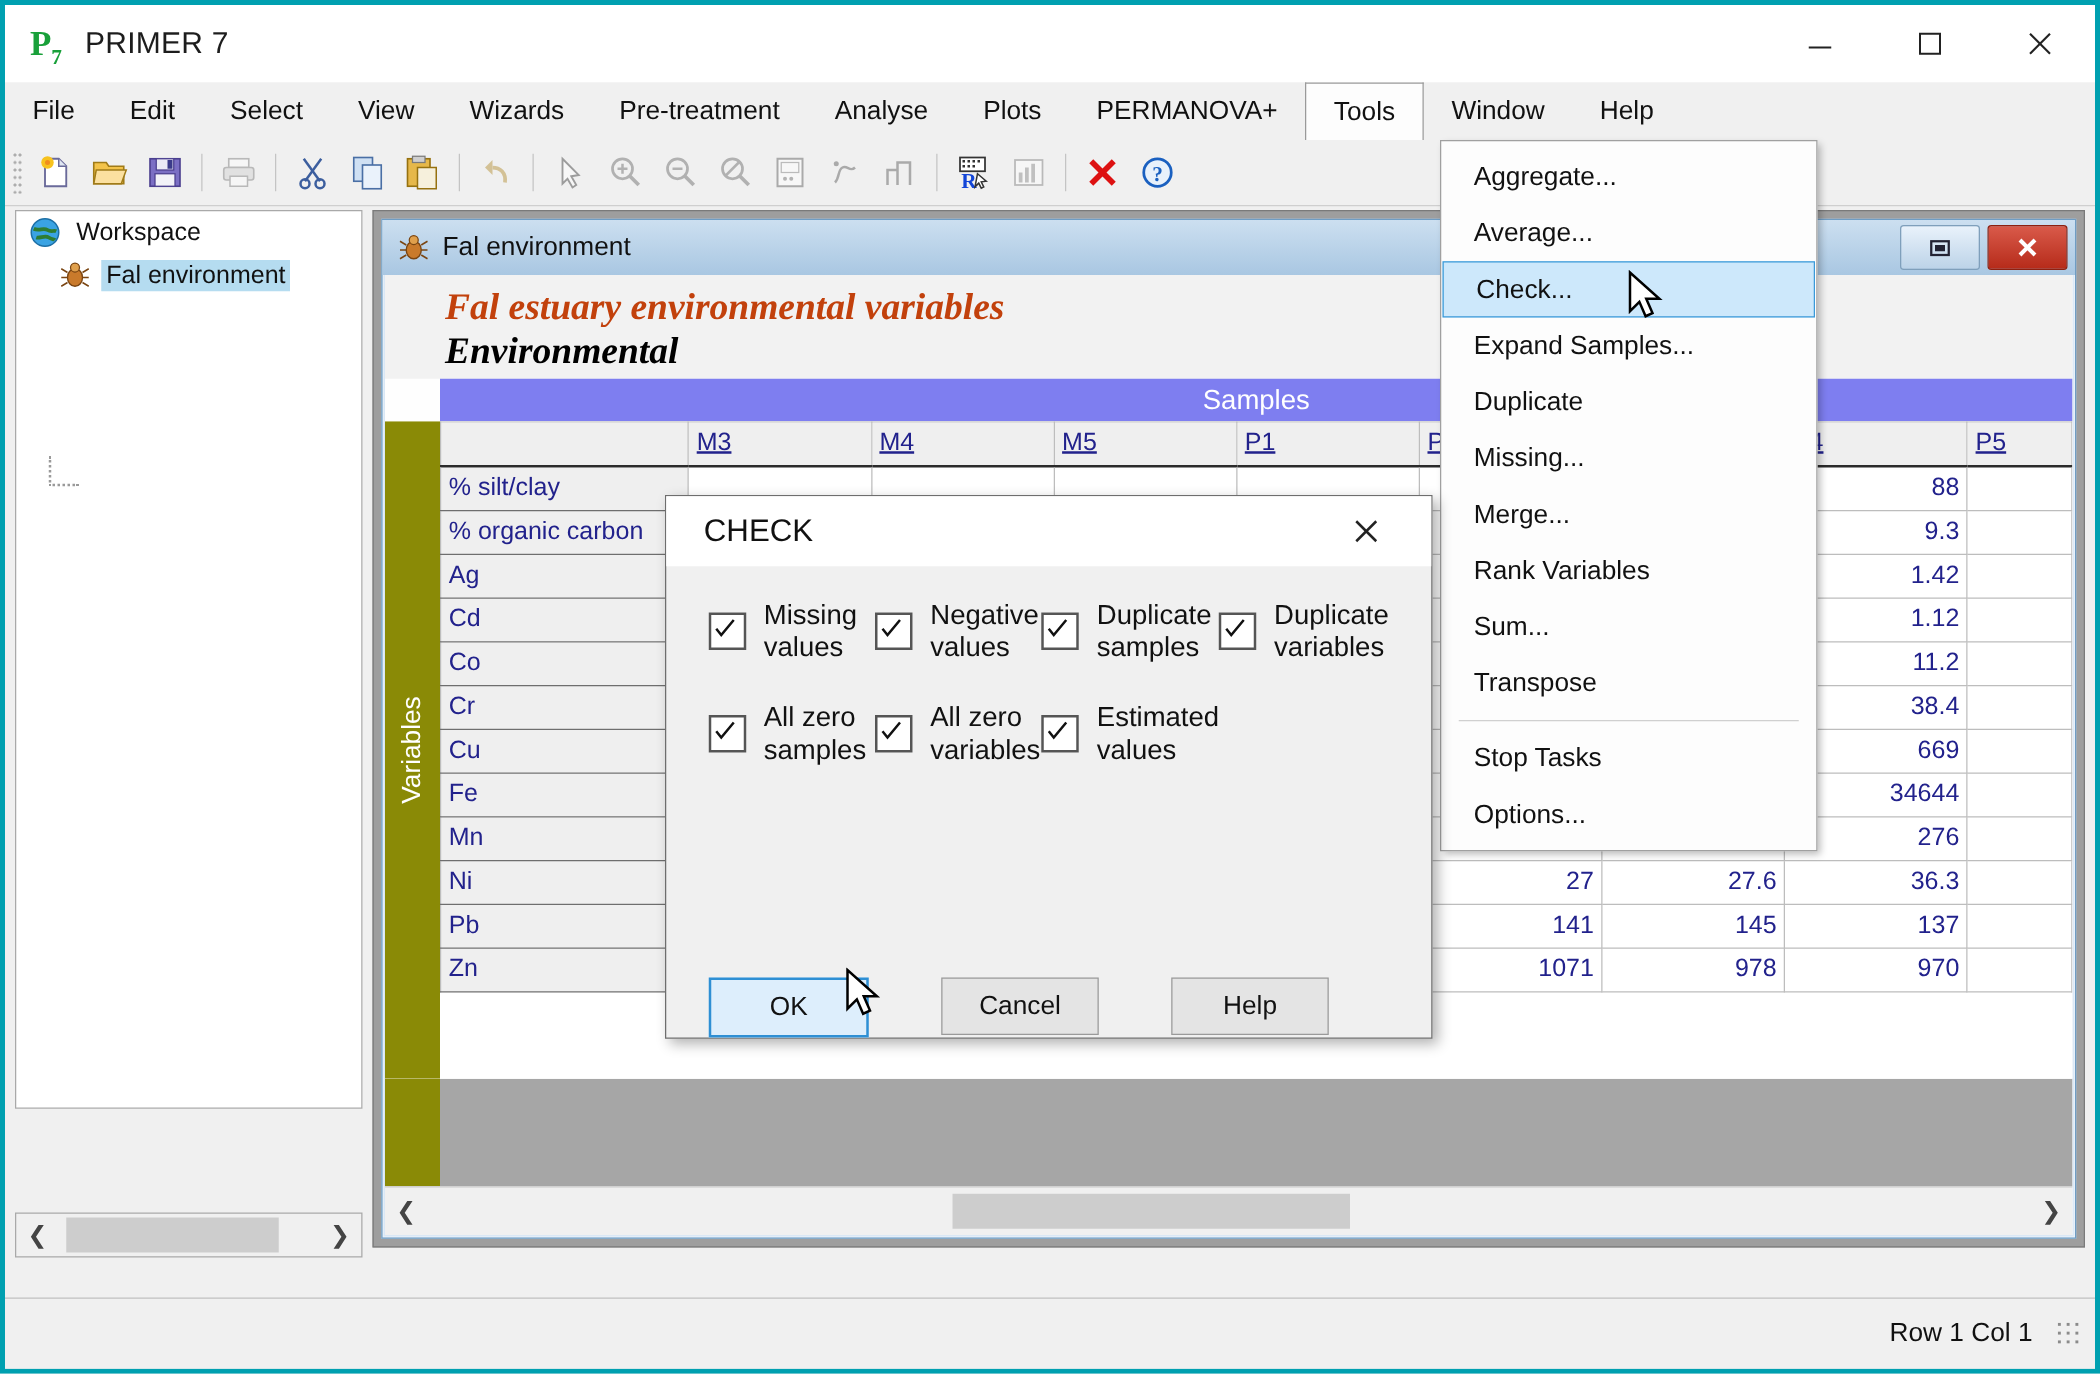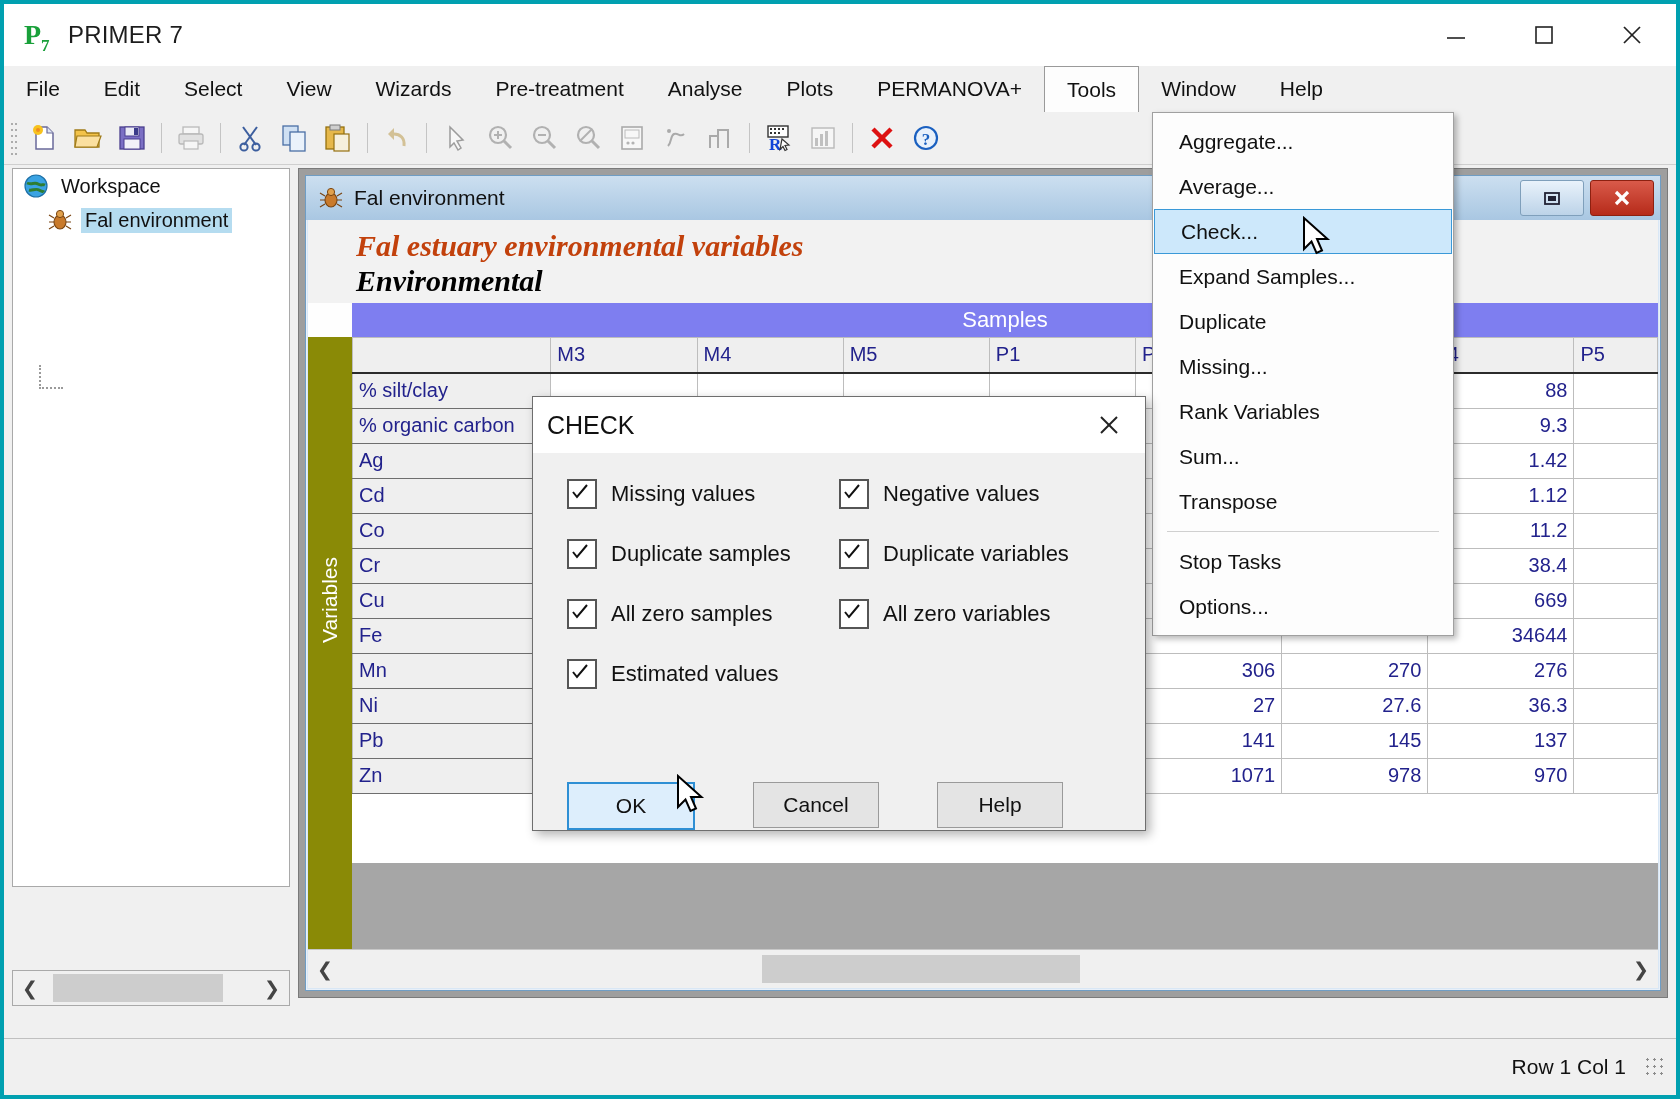--- a/index.html
+++ b/index.html
@@ -205,20 +205,21 @@
   }
   table.grid th, table.grid td {
     border: 1px solid #bdbdbd;
     height: 34px; padding: 0 6px;
     overflow: hidden; white-space: nowrap;
   }
   table.grid thead th {
     background: #efefef; color: #22228c;
     text-align: left; font-weight: normal;
     border-bottom: 2px solid #2b2b2b;
+    text-decoration: underline;
   }
   table.grid td.rowhdr {
     background: #efefef; color: #22228c; text-align: left;
     border-bottom: 1px solid #6e6e6e;
   }
   table.grid td.num { text-align: right; }
 
   
   .grid-filler { flex: none; height: 86px; background: #a6a6a6; display:flex; }
   .grid-filler .vb { width: 44px; background: #8a8a06; }
@@ -256,30 +257,30 @@
     position: absolute; left: 528px; top: 392px;
     width: 612px; height: 433px;
     background: #f0f0f0;
     border: 1px solid #6e6e6e;
     box-shadow: 4px 4px 10px rgba(0,0,0,.3);
     z-index: 90;
     display: flex; flex-direction: column;
   }
   .dlg-title {
     height: 56px; background: #ffffff; flex: none;
-    display: flex; align-items: center; padding: 0 14px;
+    display: flex; align-items: center; padding: 0 30px;
     font-size: 25px; color: #111;
   }
   .dlg-close {
     margin-left: auto; width: 44px; height: 44px;
     display: flex; align-items: center; justify-content: center;
   }
   .dlg-body { flex: 1; padding: 26px 34px 0 34px; }
   .chk-grid {
-    display: grid; grid-template-columns: 1fr 1fr;
+    display: grid; grid-template-columns: 1fr 1fr 1fr 1fr;
     row-gap: 30px;
   }
   .chk {
     display: flex; align-items: center; font-size: 22px; color: #111;
   }
   .chk .box {
     width: 26px; height: 26px; border: 2px solid #555;
     background: #fff; margin-right: 14px; flex: none;
     position: relative;
   }
@@ -769,20 +770,21 @@
     </div>
   </div>
 
   <div class="dropdown">
     <div class="dd-item">Aggregate...</div>
     <div class="dd-item">Average...</div>
     <div class="dd-item hl">Check...</div>
     <div class="dd-item">Expand Samples...</div>
     <div class="dd-item">Duplicate</div>
     <div class="dd-item">Missing...</div>
+    <div class="dd-item">Merge...</div>
     <div class="dd-item">Rank Variables</div>
     <div class="dd-item">Sum...</div>
     <div class="dd-item">Transpose</div>
     <div class="dd-sep"></div>
     <div class="dd-item">Stop Tasks</div>
     <div class="dd-item">Options...</div>
   </div>
 
   <div class="dialog">
     <div class="dlg-title">

